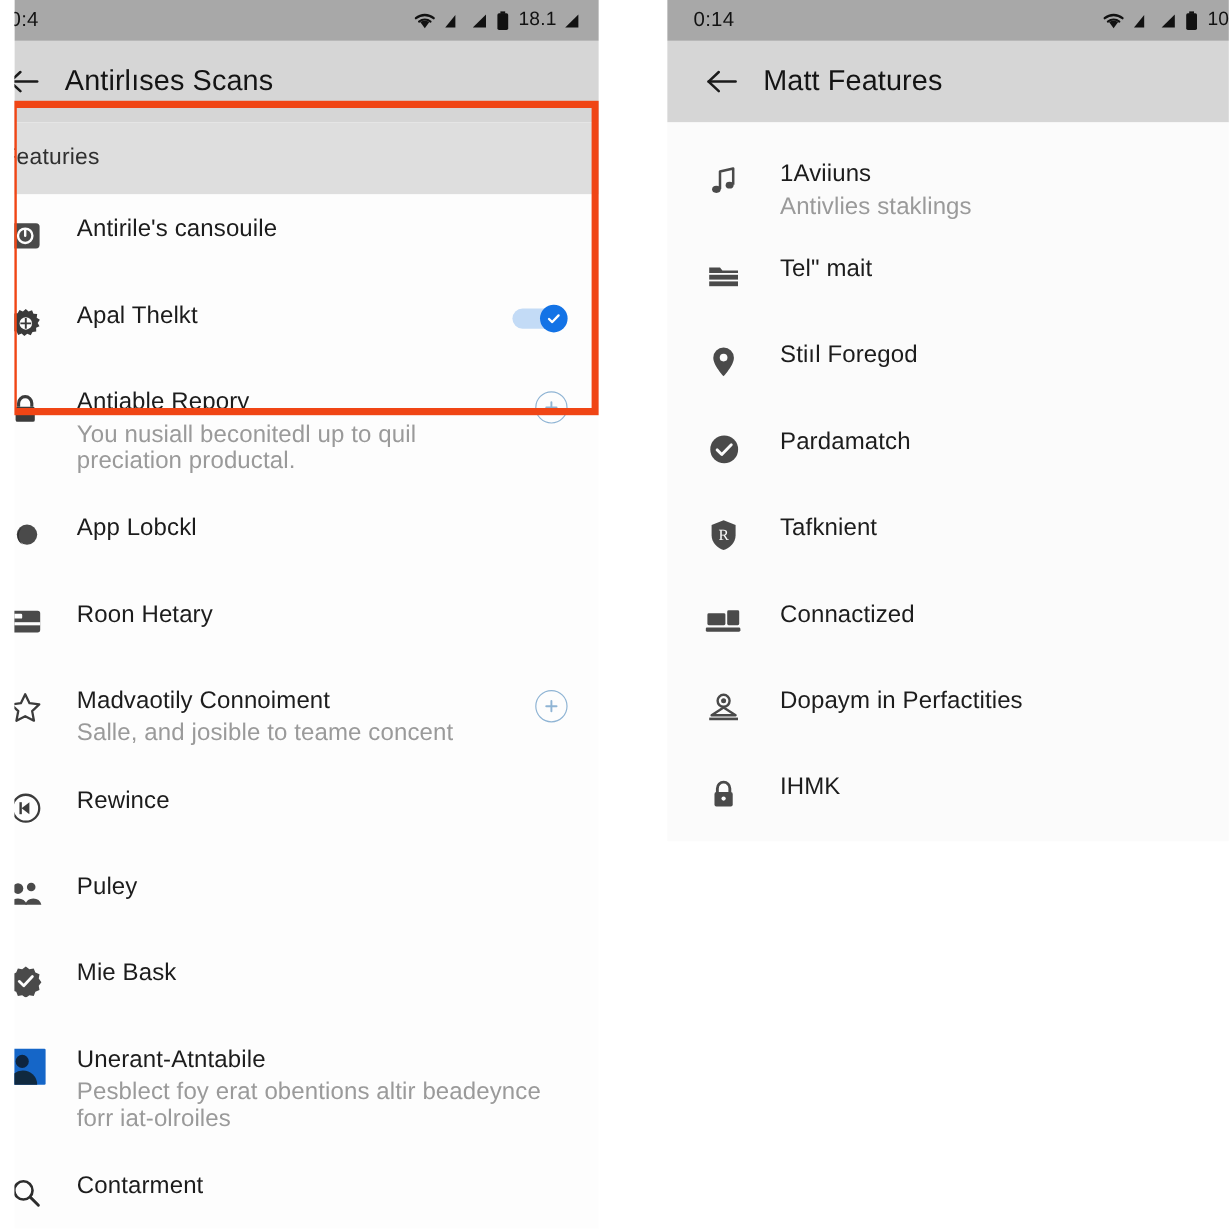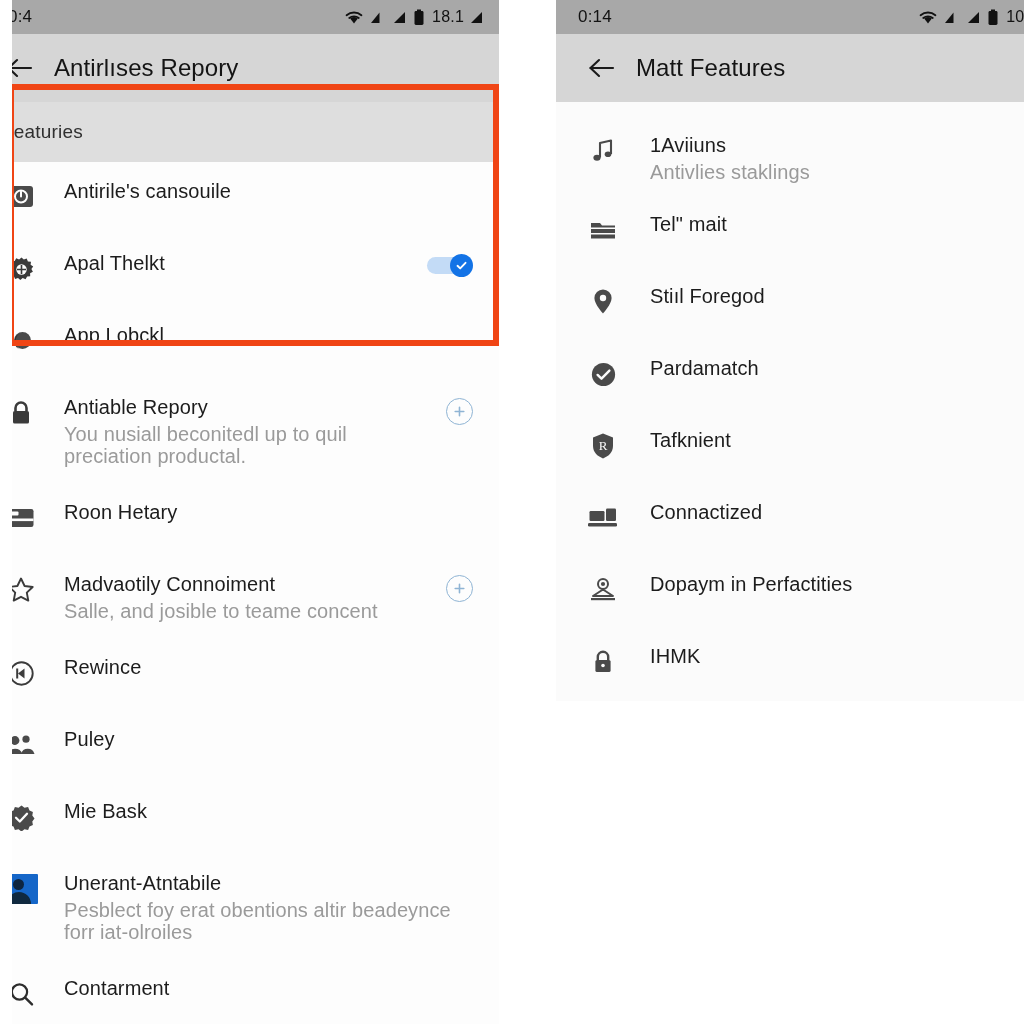--- a/index.html
+++ b/index.html
@@ -291,21 +291,21 @@
       </div>
     </div>
 
     <div class="app-bar">
       <div class="back-arrow">
         <svg width="27" height="22" viewBox="0 0 27 22">
           <path d="M11 3 L2.5 11 L11 19" stroke="#1b1b1b" stroke-width="2.1" fill="none" stroke-linecap="round" stroke-linejoin="round"></path>
           <path d="M2.5 11 L25 11" stroke="#1b1b1b" stroke-width="2.1" stroke-linecap="round"></path>
         </svg>
       </div>
-      <div class="app-title">Antirlıses Repory</div>
+      <div class="app-title">Antirlıses Scans</div>
     </div>
 
     <div class="section-header">
       <div class="section-header-text">Featuries</div>
     </div>
 
     <div class="list">
 
       <div class="row">
         <div class="row-icon">
@@ -338,47 +338,47 @@
               <svg width="13" height="13" viewBox="0 0 13 13">
                 <path d="M2.5 6.8 L5.2 9.4 L10.5 3.8" stroke="#ffffff" stroke-width="1.9" fill="none" stroke-linecap="round" stroke-linejoin="round"></path>
               </svg>
             </div>
           </div>
         </div>
       </div>
 
       <div class="row">
         <div class="row-icon">
-          <svg width="27" height="27" viewBox="0 0 27 27">
-            <circle cx="14.5" cy="12.5" r="8.5" fill="#4a4a4a"></circle>
-            <path d="M11 6 a8.5 8.5 0 0 0 0 15 a10 10 0 0 1 0 -15z" fill="#2f2f2f"></path>
-          </svg>
-        </div>
-        <div class="row-body">
-          <div class="row-title">App Lobckl</div>
-        </div>
-      </div>
-
-      <div class="row">
-        <div class="row-icon">
           <svg width="26" height="27" viewBox="0 0 26 27">
             <path d="M7.5 11 v-3 a5.5 5.5 0 0 1 11 0 v3" stroke="#3b3b3b" stroke-width="2.6" fill="none"></path>
             <rect x="5" y="11" width="16" height="12.5" rx="1.6" fill="#3b3b3b"></rect>
           </svg>
         </div>
         <div class="row-body">
           <div class="row-title">Antiable Repory</div>
           <div class="row-sub">You nusiall beconitedl up to quil preciation productal.</div>
         </div>
         <div class="row-trailing">
           <div class="plus-circle">
             <svg width="13" height="13" viewBox="0 0 13 13">
               <path d="M6.5 2.2 v8.6 M2.2 6.5 h8.6" stroke="#8fb4d4" stroke-width="1.6" stroke-linecap="round"></path>
             </svg>
           </div>
+        </div>
+      </div>
+
+      <div class="row">
+        <div class="row-icon">
+          <svg width="27" height="27" viewBox="0 0 27 27">
+            <circle cx="14.5" cy="12.5" r="8.5" fill="#4a4a4a"></circle>
+            <path d="M11 6 a8.5 8.5 0 0 0 0 15 a10 10 0 0 1 0 -15z" fill="#2f2f2f"></path>
+          </svg>
+        </div>
+        <div class="row-body">
+          <div class="row-title">App Lobckl</div>
         </div>
       </div>
 
       <div class="row">
         <div class="row-icon">
           <svg width="28" height="22" viewBox="0 0 28 22">
             <rect x="1.5" y="2" width="25" height="18" rx="2.2" fill="#4a4a4a"></rect>
             <rect x="3.5" y="4.5" width="8" height="4" rx="1" fill="#fdfdfd"></rect>
             <rect x="1.5" y="11.5" width="25" height="2.6" fill="#fdfdfd"></rect>
           </svg>

